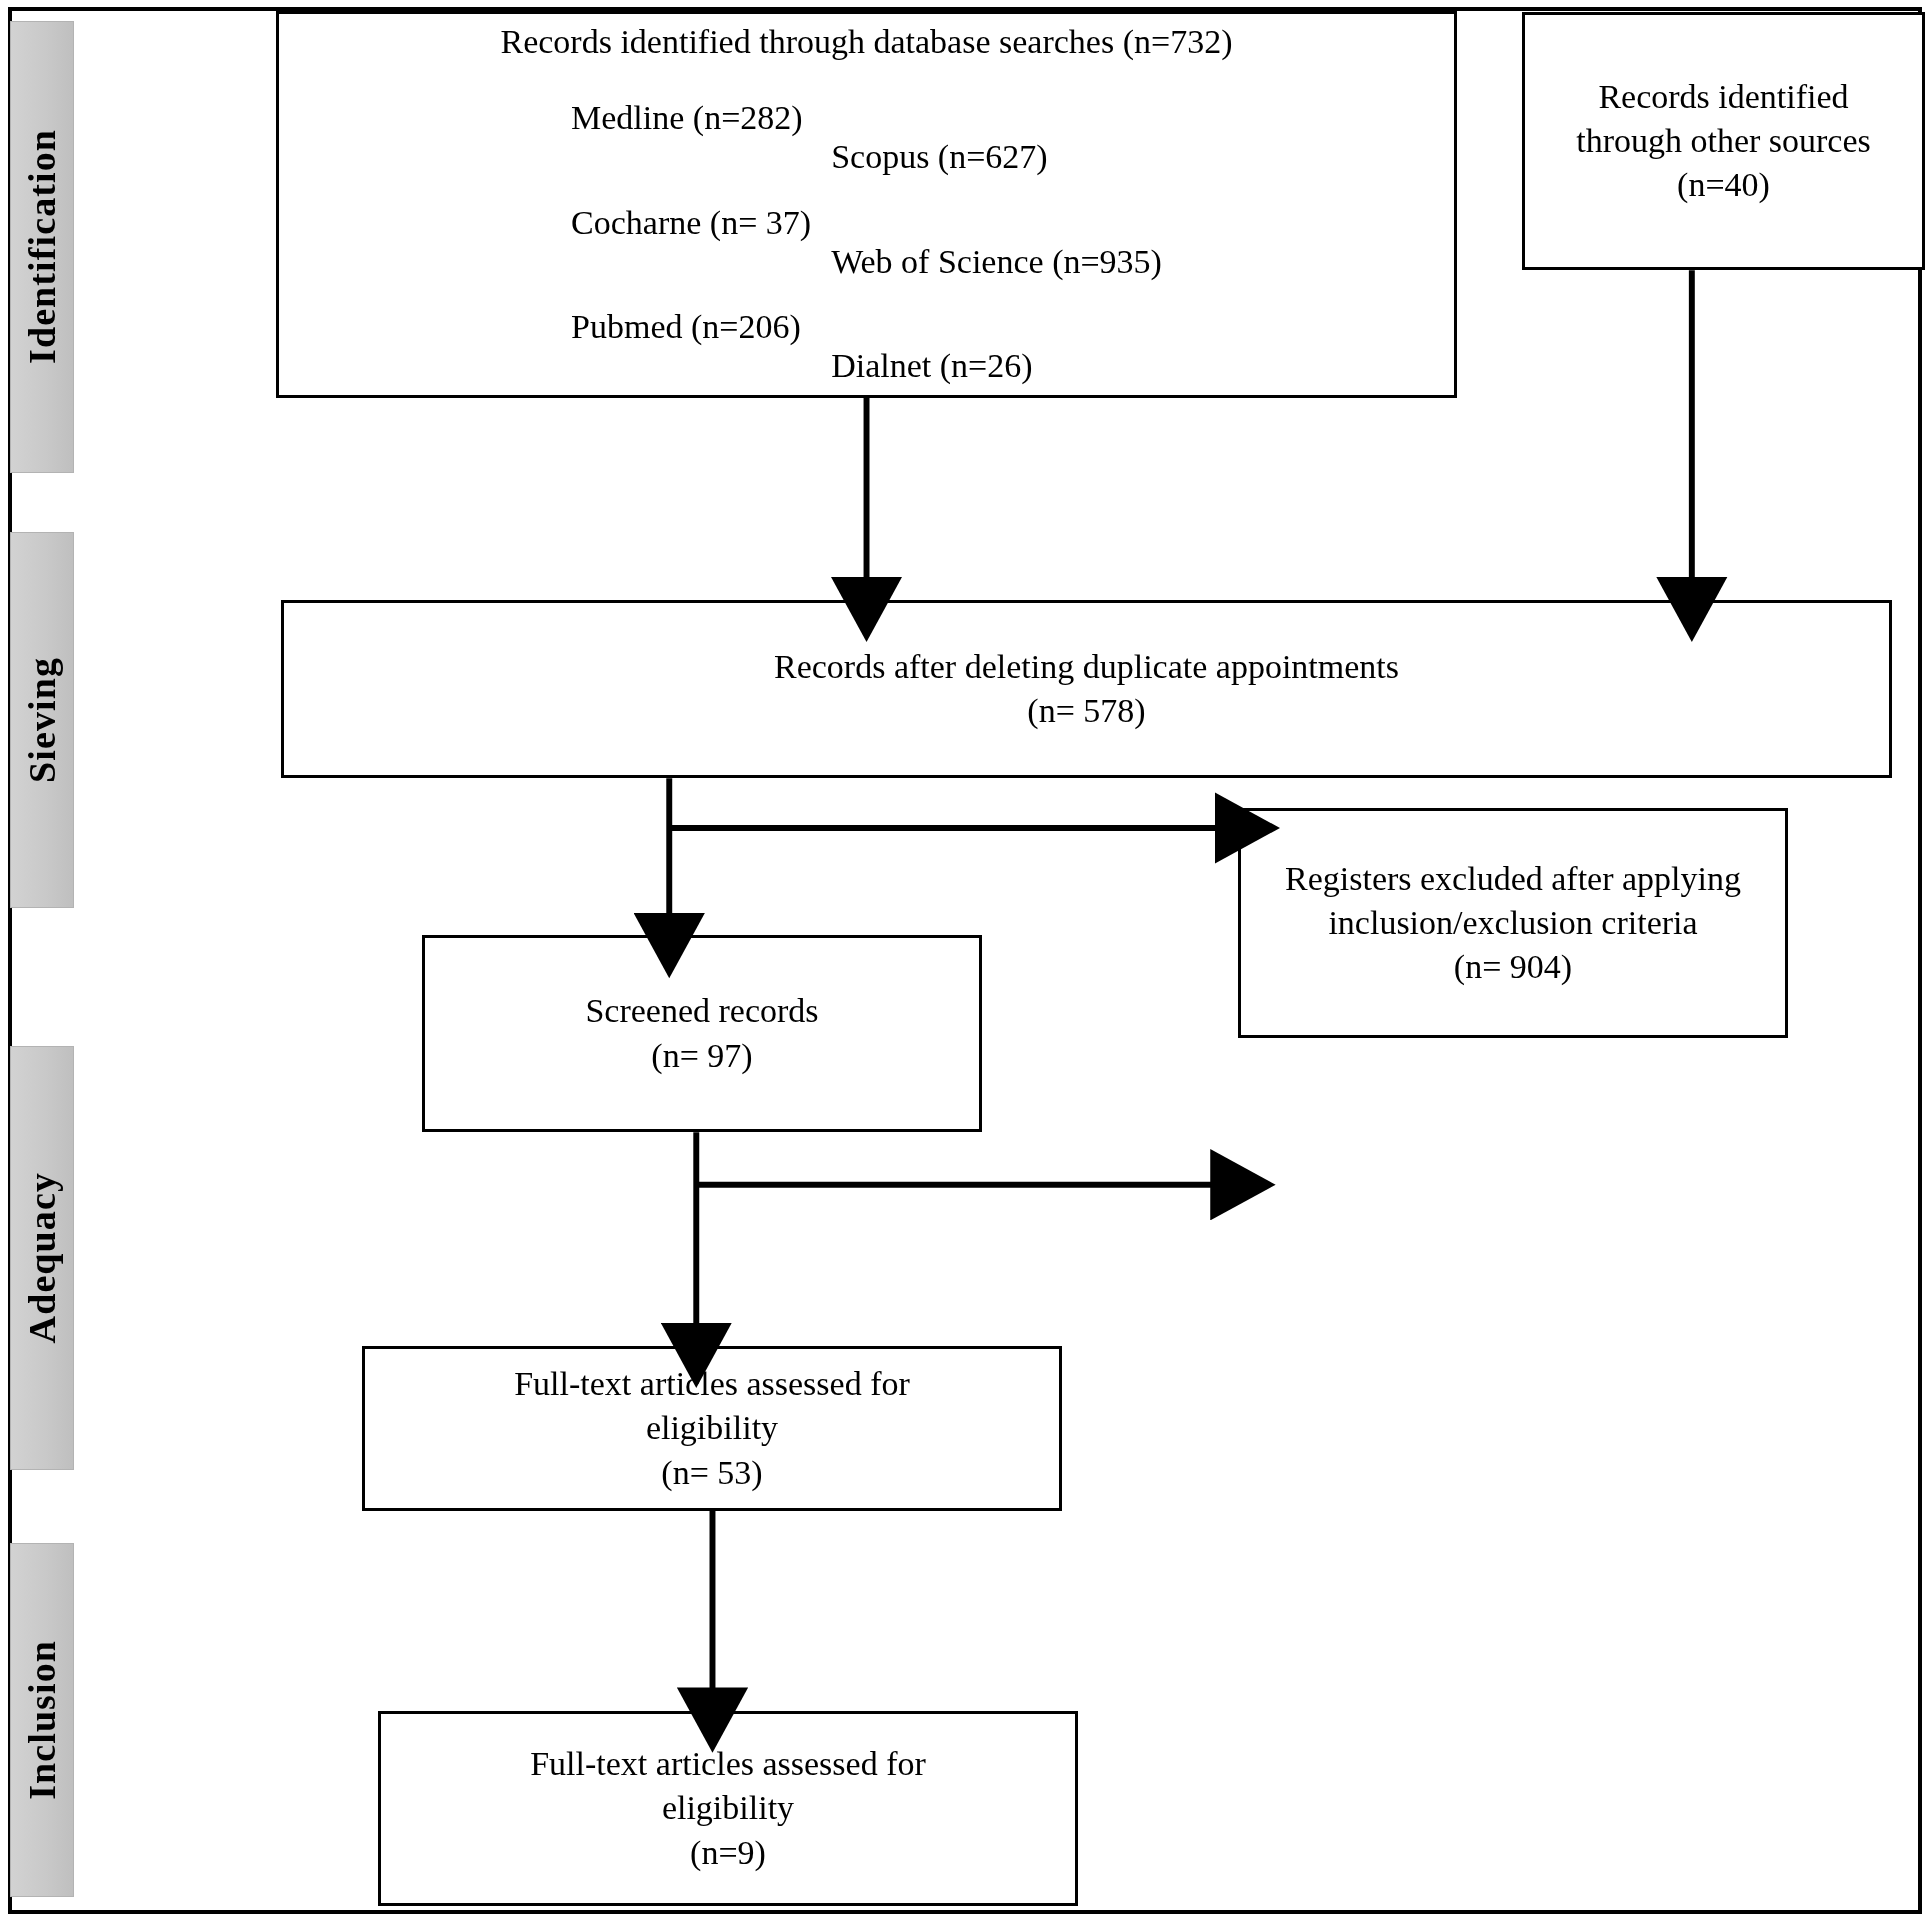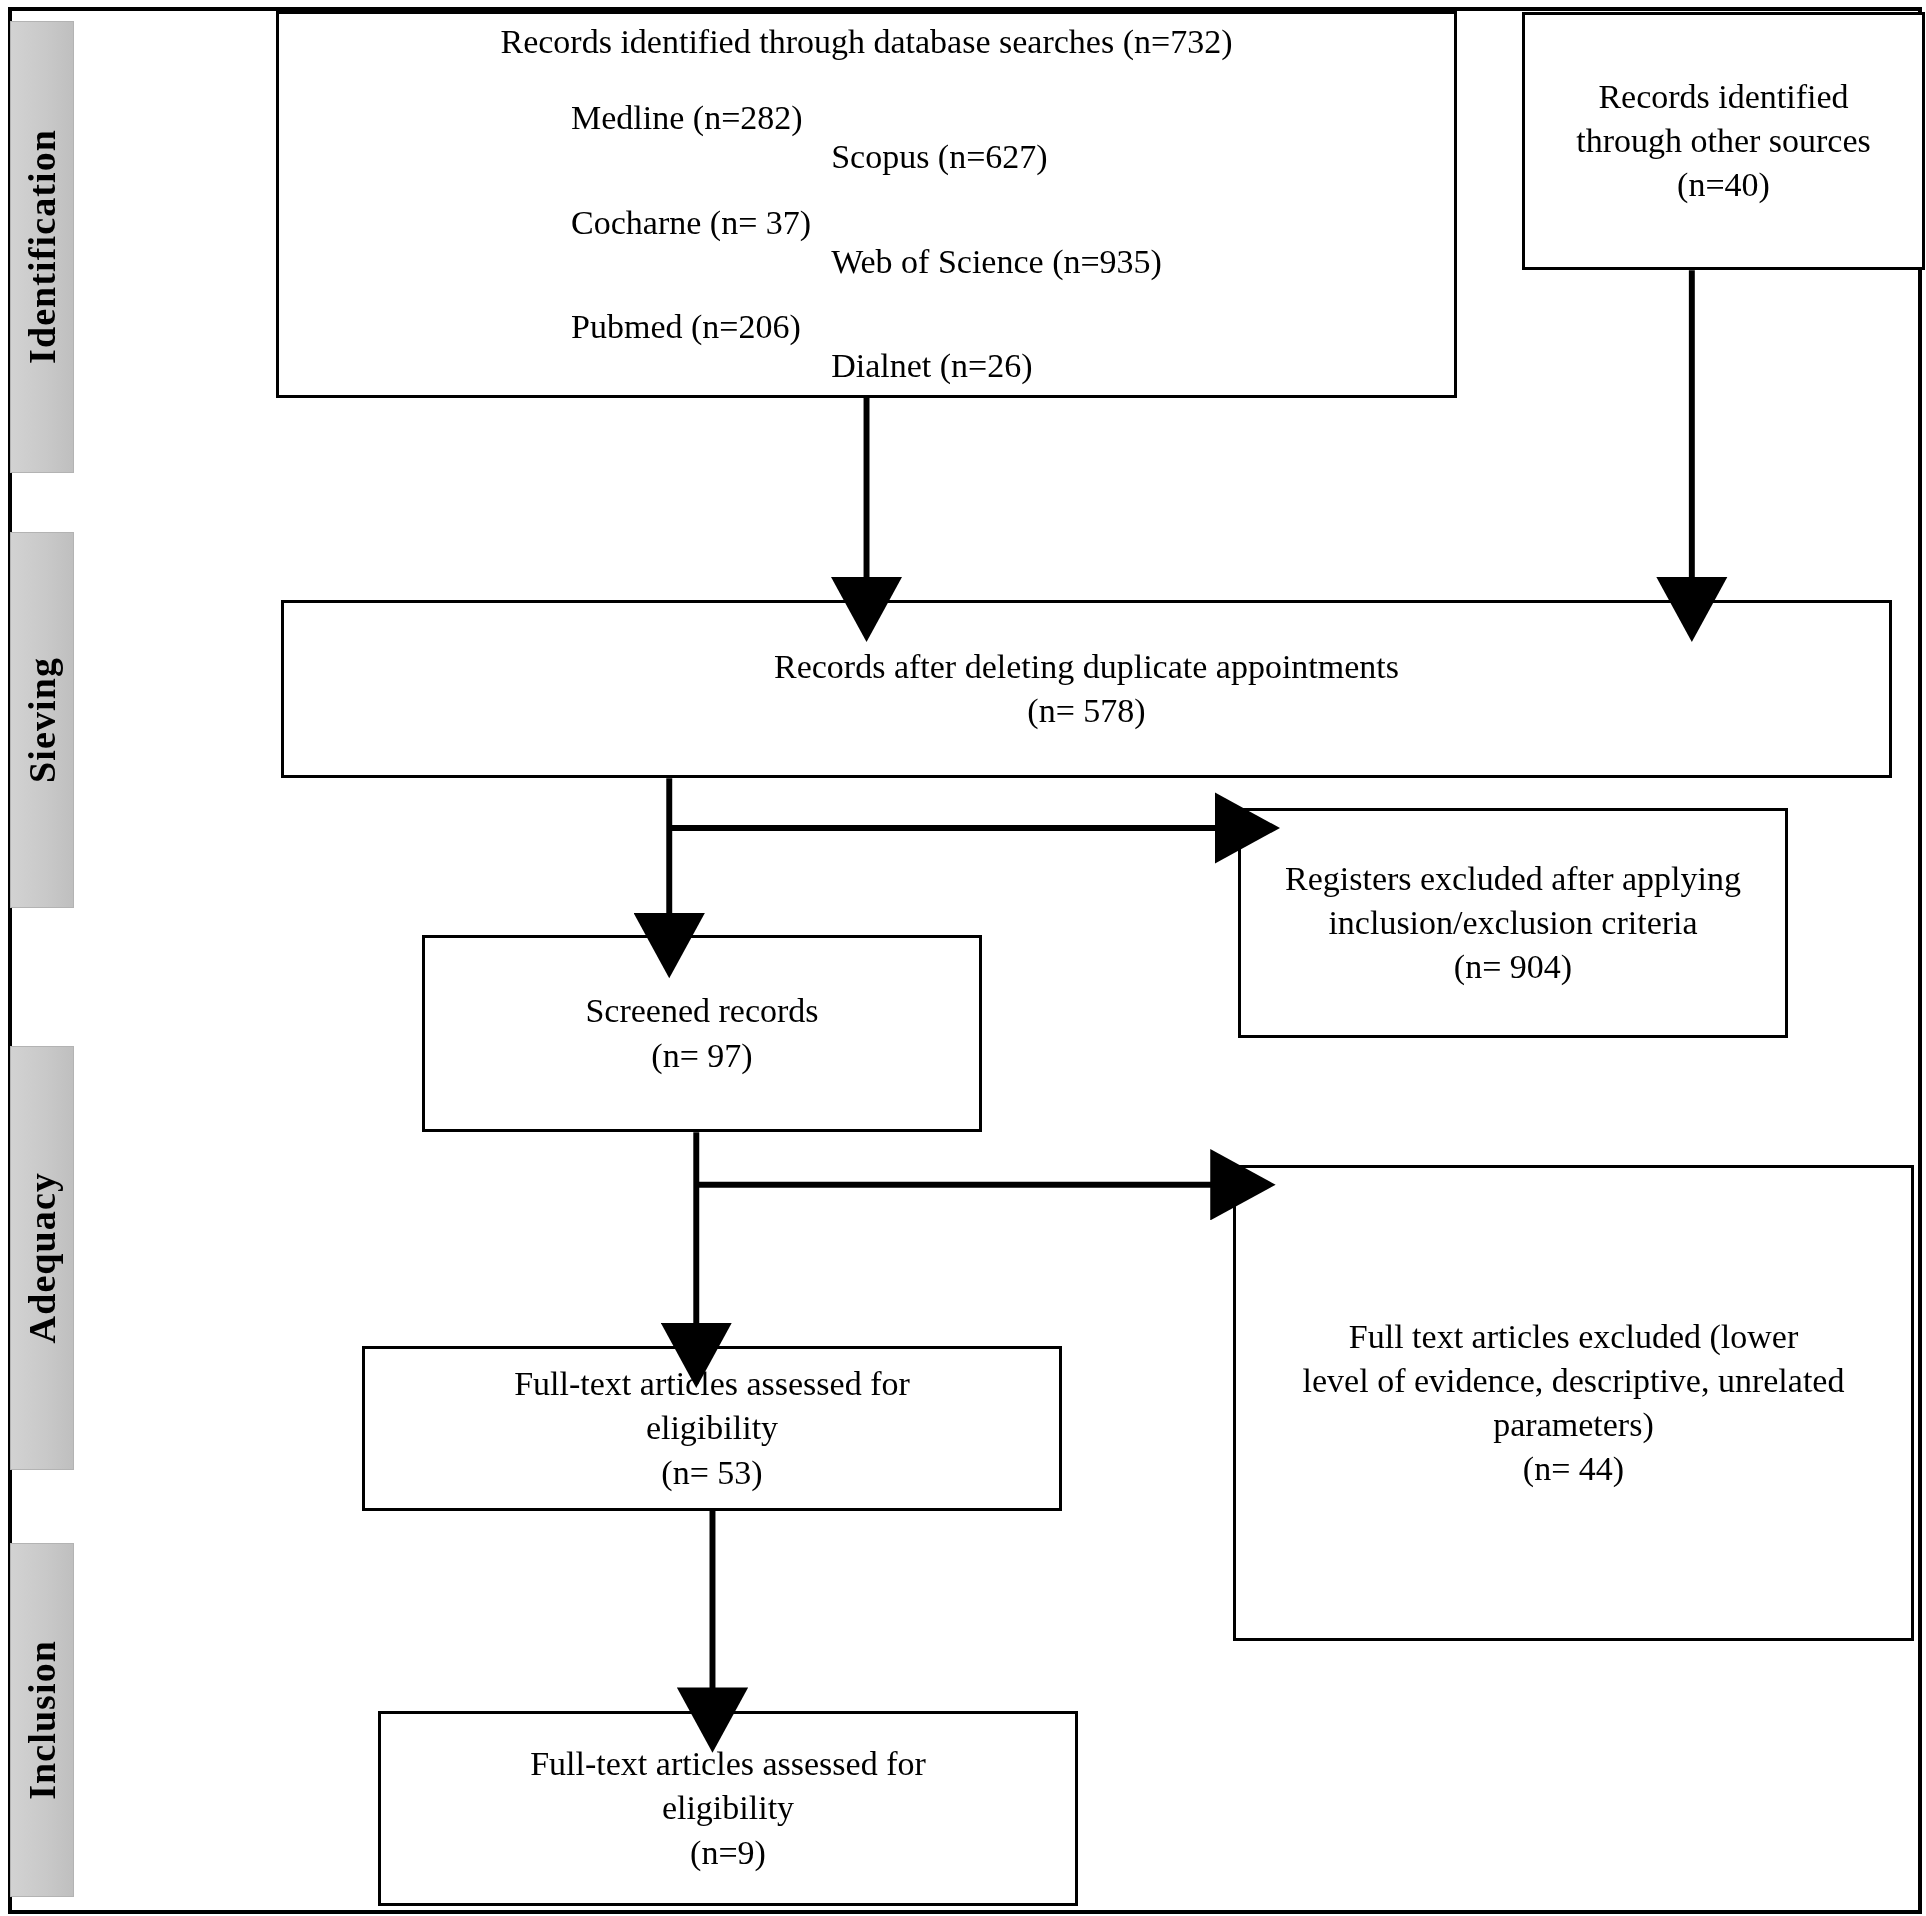--- a/index.html
+++ b/index.html
@@ -115,26 +115,20 @@
     <span class="ln">Registers excluded after applying</span>
     <span class="ln">inclusion/exclusion criteria</span>
     <span class="ln">(n= 904)</span>
   </div>
 
   <div class="fbox" style="left:422px;top:935px;width:560px;height:197px;padding:10.8px;">
     <span class="ln">Screened records</span>
     <span class="ln">(n= 97)</span>
   </div>
 
-  <div class="fbox" style="left:1233px;top:1165px;width:681px;height:476px;padding:10.8px;">
-    <span class="ln">Full text articles excluded (lower</span>
-    <span class="ln">level of evidence, descriptive, unrelated</span>
-    <span class="ln">parameters)</span>
-    <span class="ln">(n= 44)</span>
-  </div>
 
   <div class="fbox" style="left:362px;top:1346px;width:700px;height:165px;padding:7.6px;">
     <span class="ln">Full-text articles assessed for</span>
     <span class="ln">eligibility</span>
     <span class="ln">(n= 53)</span>
   </div>
 
   <div class="fbox" style="left:378px;top:1711px;width:700px;height:195px;padding:7.6px;">
     <span class="ln">Full-text articles assessed for</span>
     <span class="ln">eligibility</span>

